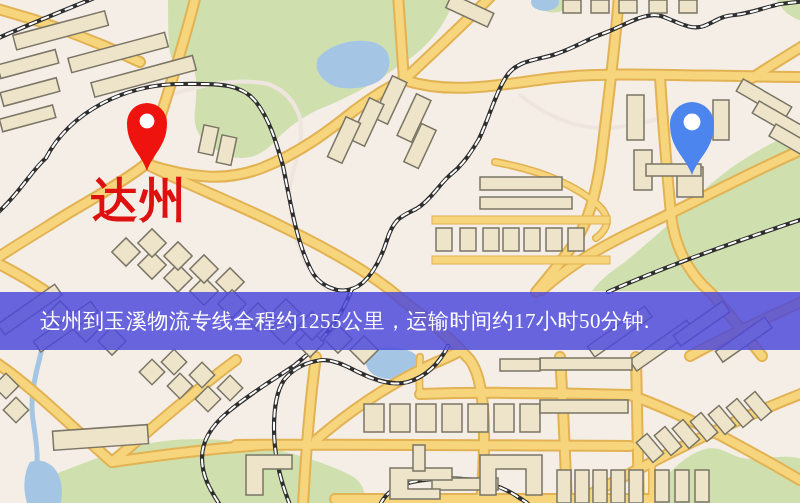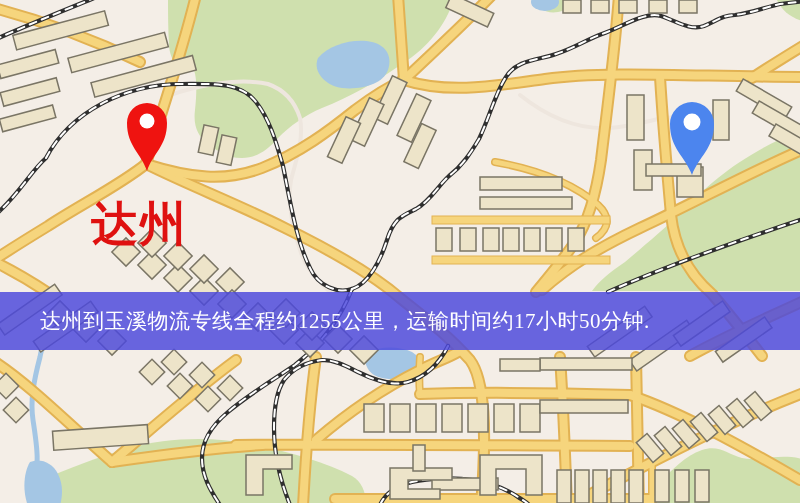--- a/index.html
+++ b/index.html
@@ -1,21 +1,21 @@
 <!DOCTYPE html>
 <html><head>
 <meta charset="utf-8">
 <style>
   html,body{margin:0;padding:0;background:#ddd;}
   .stage{position:relative;width:800px;height:503px;overflow:hidden;
          font-family:"Liberation Serif","DejaVu Serif",serif;background:#f4eee7;}
   .stage svg{position:absolute;left:0;top:0;display:block;}
   .marker{position:absolute;}
   .marker-label{position:absolute;font-weight:bold;font-size:47px;line-height:1;
-                white-space:nowrap;letter-spacing:1px;user-select:none;margin-top:24px;}
+                white-space:nowrap;letter-spacing:1px;user-select:none;}
   .label-dazhou{left:91px;top:177px;color:#df1110;}
   .label-yuxi{left:644px;top:176px;color:#1b18cf;}
   .info-banner{position:absolute;left:0;top:292px;width:800px;height:58px;
                background:rgba(76,72,220,0.83);display:flex;align-items:center;padding-left:16px;}
   .info-banner span{color:#ffffff;font-size:21px;letter-spacing:0.5px;
                     padding-left:24px;white-space:nowrap;}
 </style>
 </head>
 <body>
 

